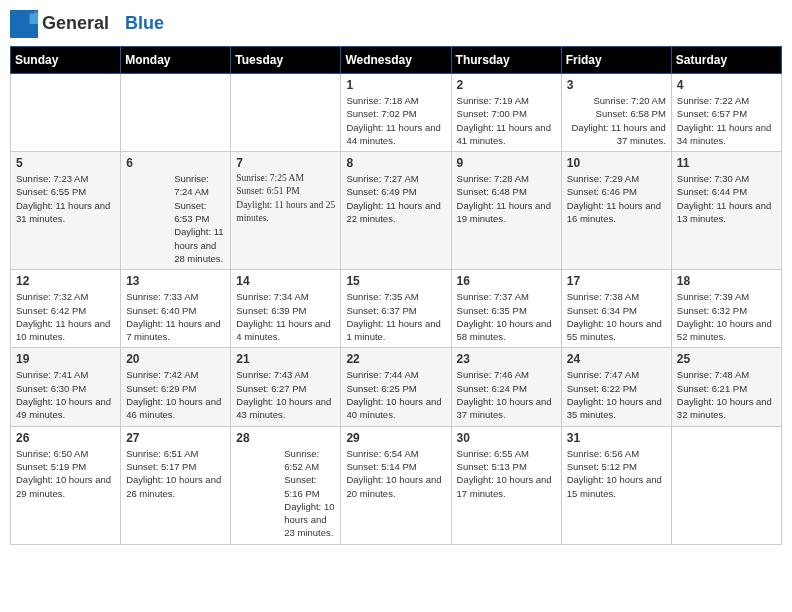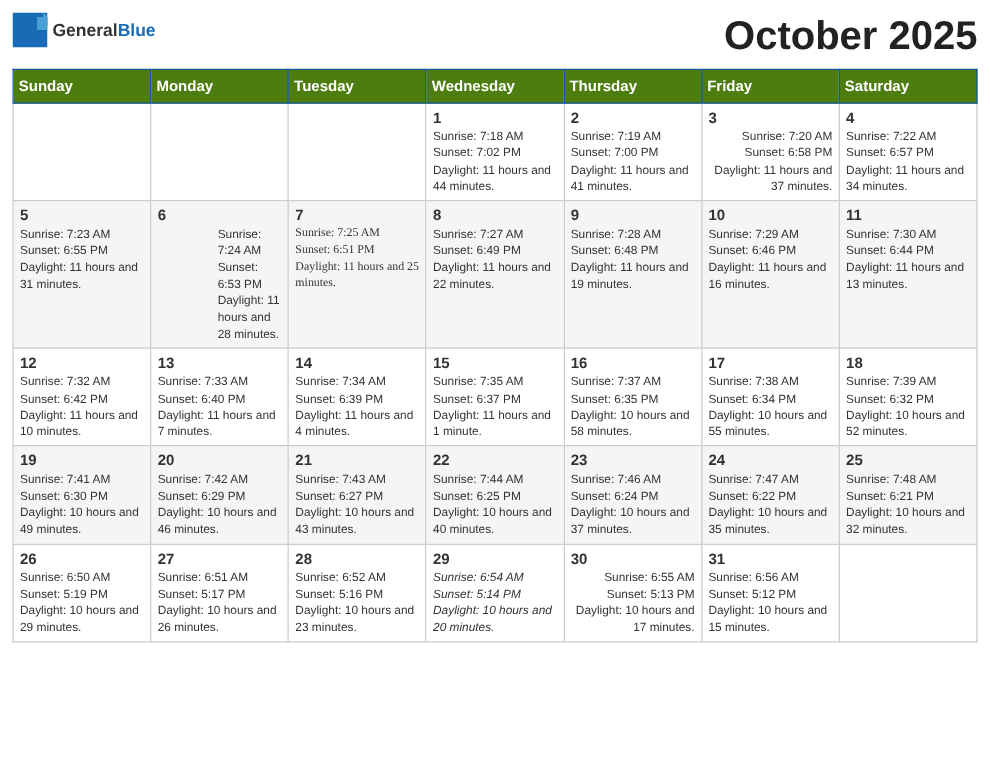--- a/index.html
+++ b/index.html
@@ -69,42 +69,41 @@
     .day-info {
       font-size: 9.5px;
       line-height: 1.4;
       color: #333;
     }
     .empty-cell {
       background: #f9f9f9;
     }
     tr:nth-child(even) td { background: #f5f5f5; }
     tr:nth-child(odd) td { background: #ffffff; }
-    .calendar thead tr th { background: #4d7c0f; }
+    .calendar thead tr th { background: #000000; }
   </style>
 </head>
 <body>
 
 <div class="header-area">
   <div class="logo">
     <svg class="logo-icon" viewBox="0 0 40 40">
       <rect x="0" y="0" width="40" height="20" fill="#1a6bb5"></rect>
       <rect x="0" y="20" width="40" height="20" fill="#1a6bb5"></rect>
       <polygon points="28,5 40,5 40,20 28,20" fill="#4a9fd4"></polygon>
       <polygon points="35,0 45,10 35,20" fill="#4a9fd4"></polygon>
     </svg>
     <div>
-      <div style="display:flex; gap:0; font-size:14px; font-weight:bold; line-height:1.2;">
+      <div style="display:flex; gap:16px; font-size:18px; font-weight:bold; line-height:1.2;">
         <span style="color:#333;">General</span>
         <span style="color:#1a6bb5;">Blue</span>
       </div>
     </div>
   </div>
   <div class="title-area">
-    <div class="month-title">October 2025</div>
   </div>
 </div>
 
 <table class="calendar">
   <thead>
     <tr>
     <th>Sunday</th>
         <th>Monday</th>
         <th>Tuesday</th>
         <th>Wednesday</th>
@@ -283,33 +282,33 @@
 Daylight: 10 hours and 29 minutes.</div>
         </td>
         <td>
           <span class="day-num">27</span>
           <div class="day-info" style="white-space: pre-line;">Sunrise: 6:51 AM
 Sunset: 5:17 PM
 Daylight: 10 hours and 26 minutes.</div>
         </td>
         <td>
           <span class="day-num">28</span>
-          <div class="day-info" style="white-space: pre-line;">Sunrise: 6:52 AM
+          <div class="day-info" style="white-space: pre-line; margin-left: 48px;">Sunrise: 6:52 AM
 Sunset: 5:16 PM
 Daylight: 10 hours and 23 minutes.</div>
         </td>
         <td>
           <span class="day-num">29</span>
-          <div class="day-info" style="white-space: pre-line; font-style: italic;">Sunrise: 6:54 AM
+          <div class="day-info" style="white-space: pre-line;">Sunrise: 6:54 AM
 Sunset: 5:14 PM
 Daylight: 10 hours and 20 minutes.</div>
         </td>
         <td>
           <span class="day-num">30</span>
-          <div class="day-info" style="white-space: pre-line; text-align: right;">Sunrise: 6:55 AM
+          <div class="day-info" style="white-space: pre-line;">Sunrise: 6:55 AM
 Sunset: 5:13 PM
 Daylight: 10 hours and 17 minutes.</div>
         </td>
         <td>
           <span class="day-num">31</span>
           <div class="day-info" style="white-space: pre-line;">Sunrise: 6:56 AM
 Sunset: 5:12 PM
 Daylight: 10 hours and 15 minutes.</div>
         </td>
         <td class="empty-cell"></td>

